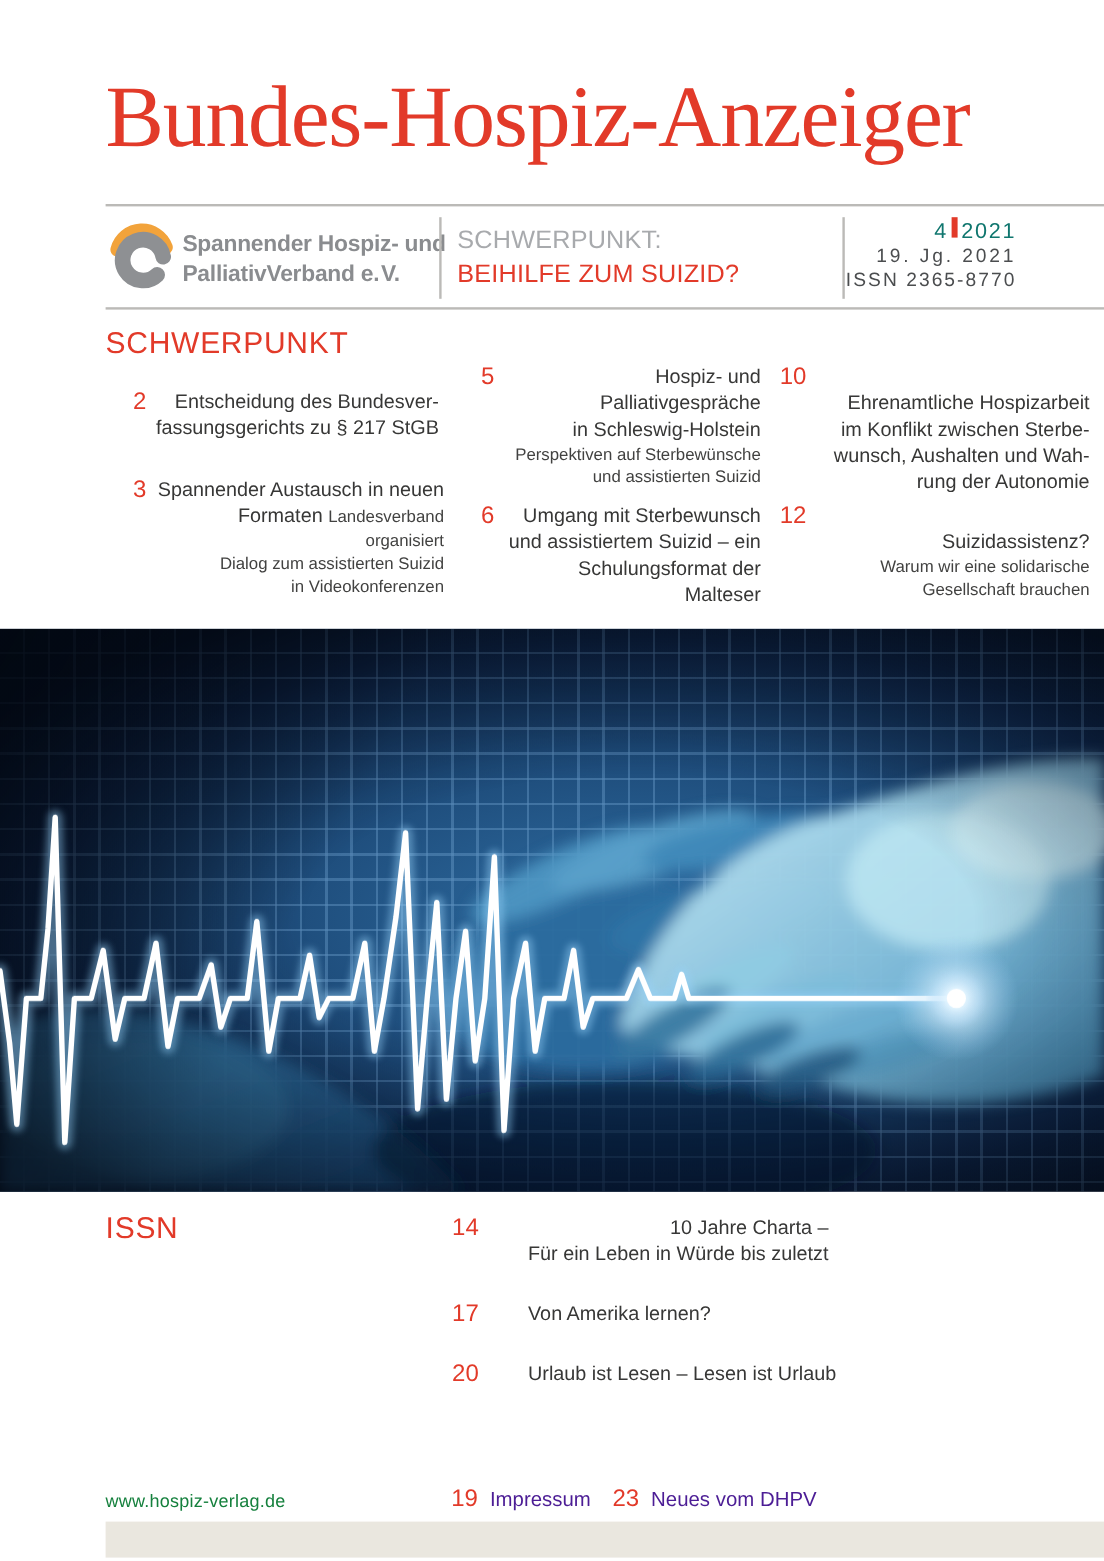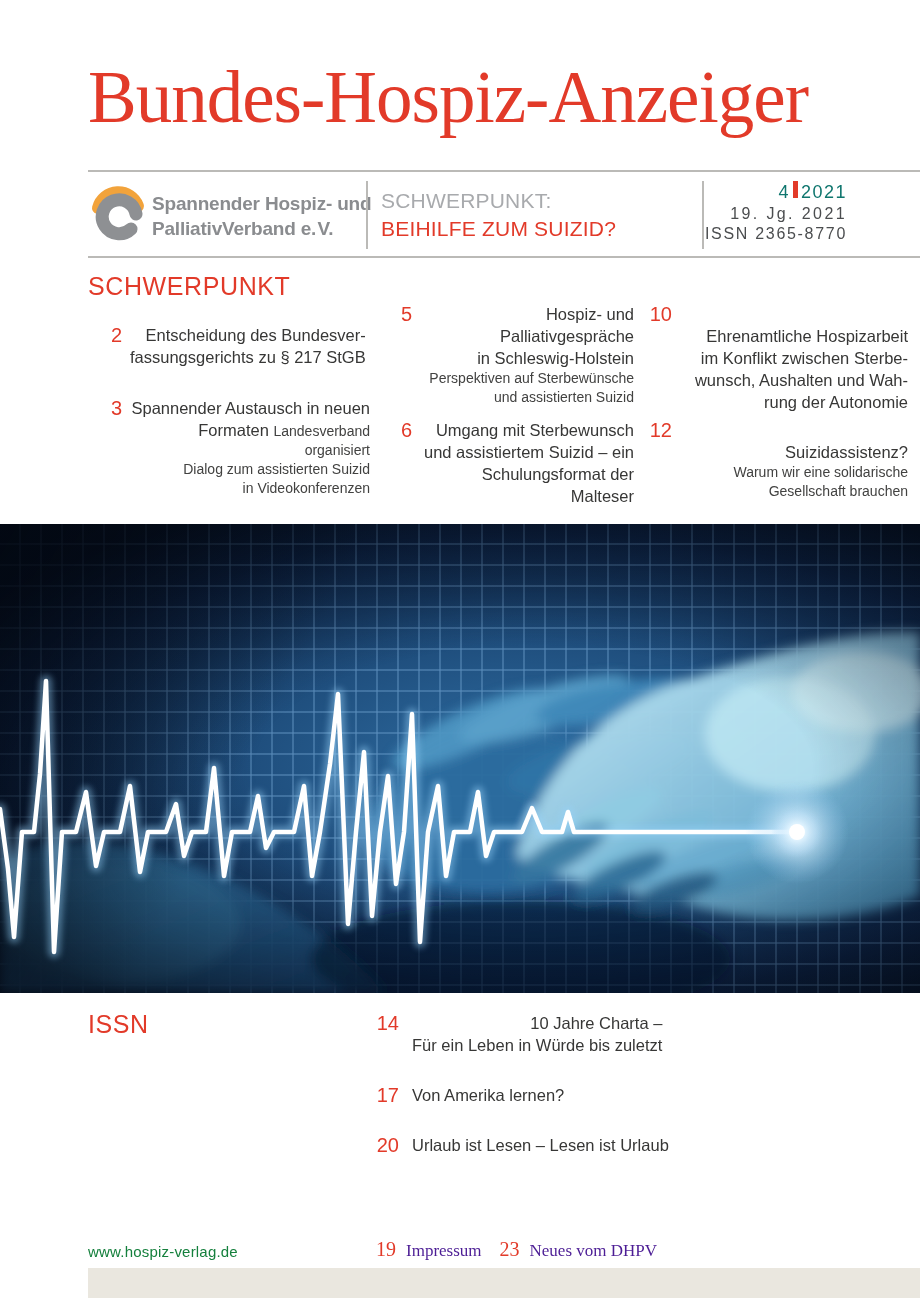--- a/index.html
+++ b/index.html
@@ -55,27 +55,27 @@
   .toc-item{display:flex;}
   .toc-num{width:34px;flex:none;margin-right:8px;text-align:right;
            color:var(--red);font-size:20px;line-height:22px;}
   .toc-body{font-size:0;line-height:0;text-align:right;}
   .toc-line{display:block;}
   .ttl{font-size:16.5px;line-height:22px;color:var(--dark);}
   .sub{font-size:14px;line-height:19px;color:#424241;}
 
   
   #forum-items{position:absolute;left:375px;top:1012px;width:420px;}
-  #forum-items .toc-item{margin-bottom:28px;}
+  #forum-items .toc-item{margin-bottom:28px;gap:28px;}
   #forum-items .toc-num{width:24px;margin-right:13px;}
 
   
   .footer-website{position:absolute;left:88px;top:1243px;font-size:15px;color:#15803d;letter-spacing:0.2px;}
   #footer-links{position:absolute;left:376px;top:1238px;display:flex;gap:18px;align-items:baseline;}
-  .f-link{display:flex;align-items:baseline;font-family:Liberation Serif, serif;}
+  .f-link{display:flex;align-items:baseline;}
   .f-num{color:var(--red);font-size:20px;margin-right:10px;}
   .f-label{font-size:17px;color:#4c1d95;}
   .beige-bar{position:absolute;left:88px;top:1268px;right:0;height:30px;background:#eae7df;}
 
   
   .photo{position:absolute;left:0;top:524px;width:920px;height:469px;overflow:hidden;
          background:
            radial-gradient(ellipse 78% 68% at 58% 52%, #2f6fa5 0%, #1d4a78 45%, #0d2344 74%, #071527 100%);}
   .photo-grid{position:absolute;inset:0;
       background-image:

